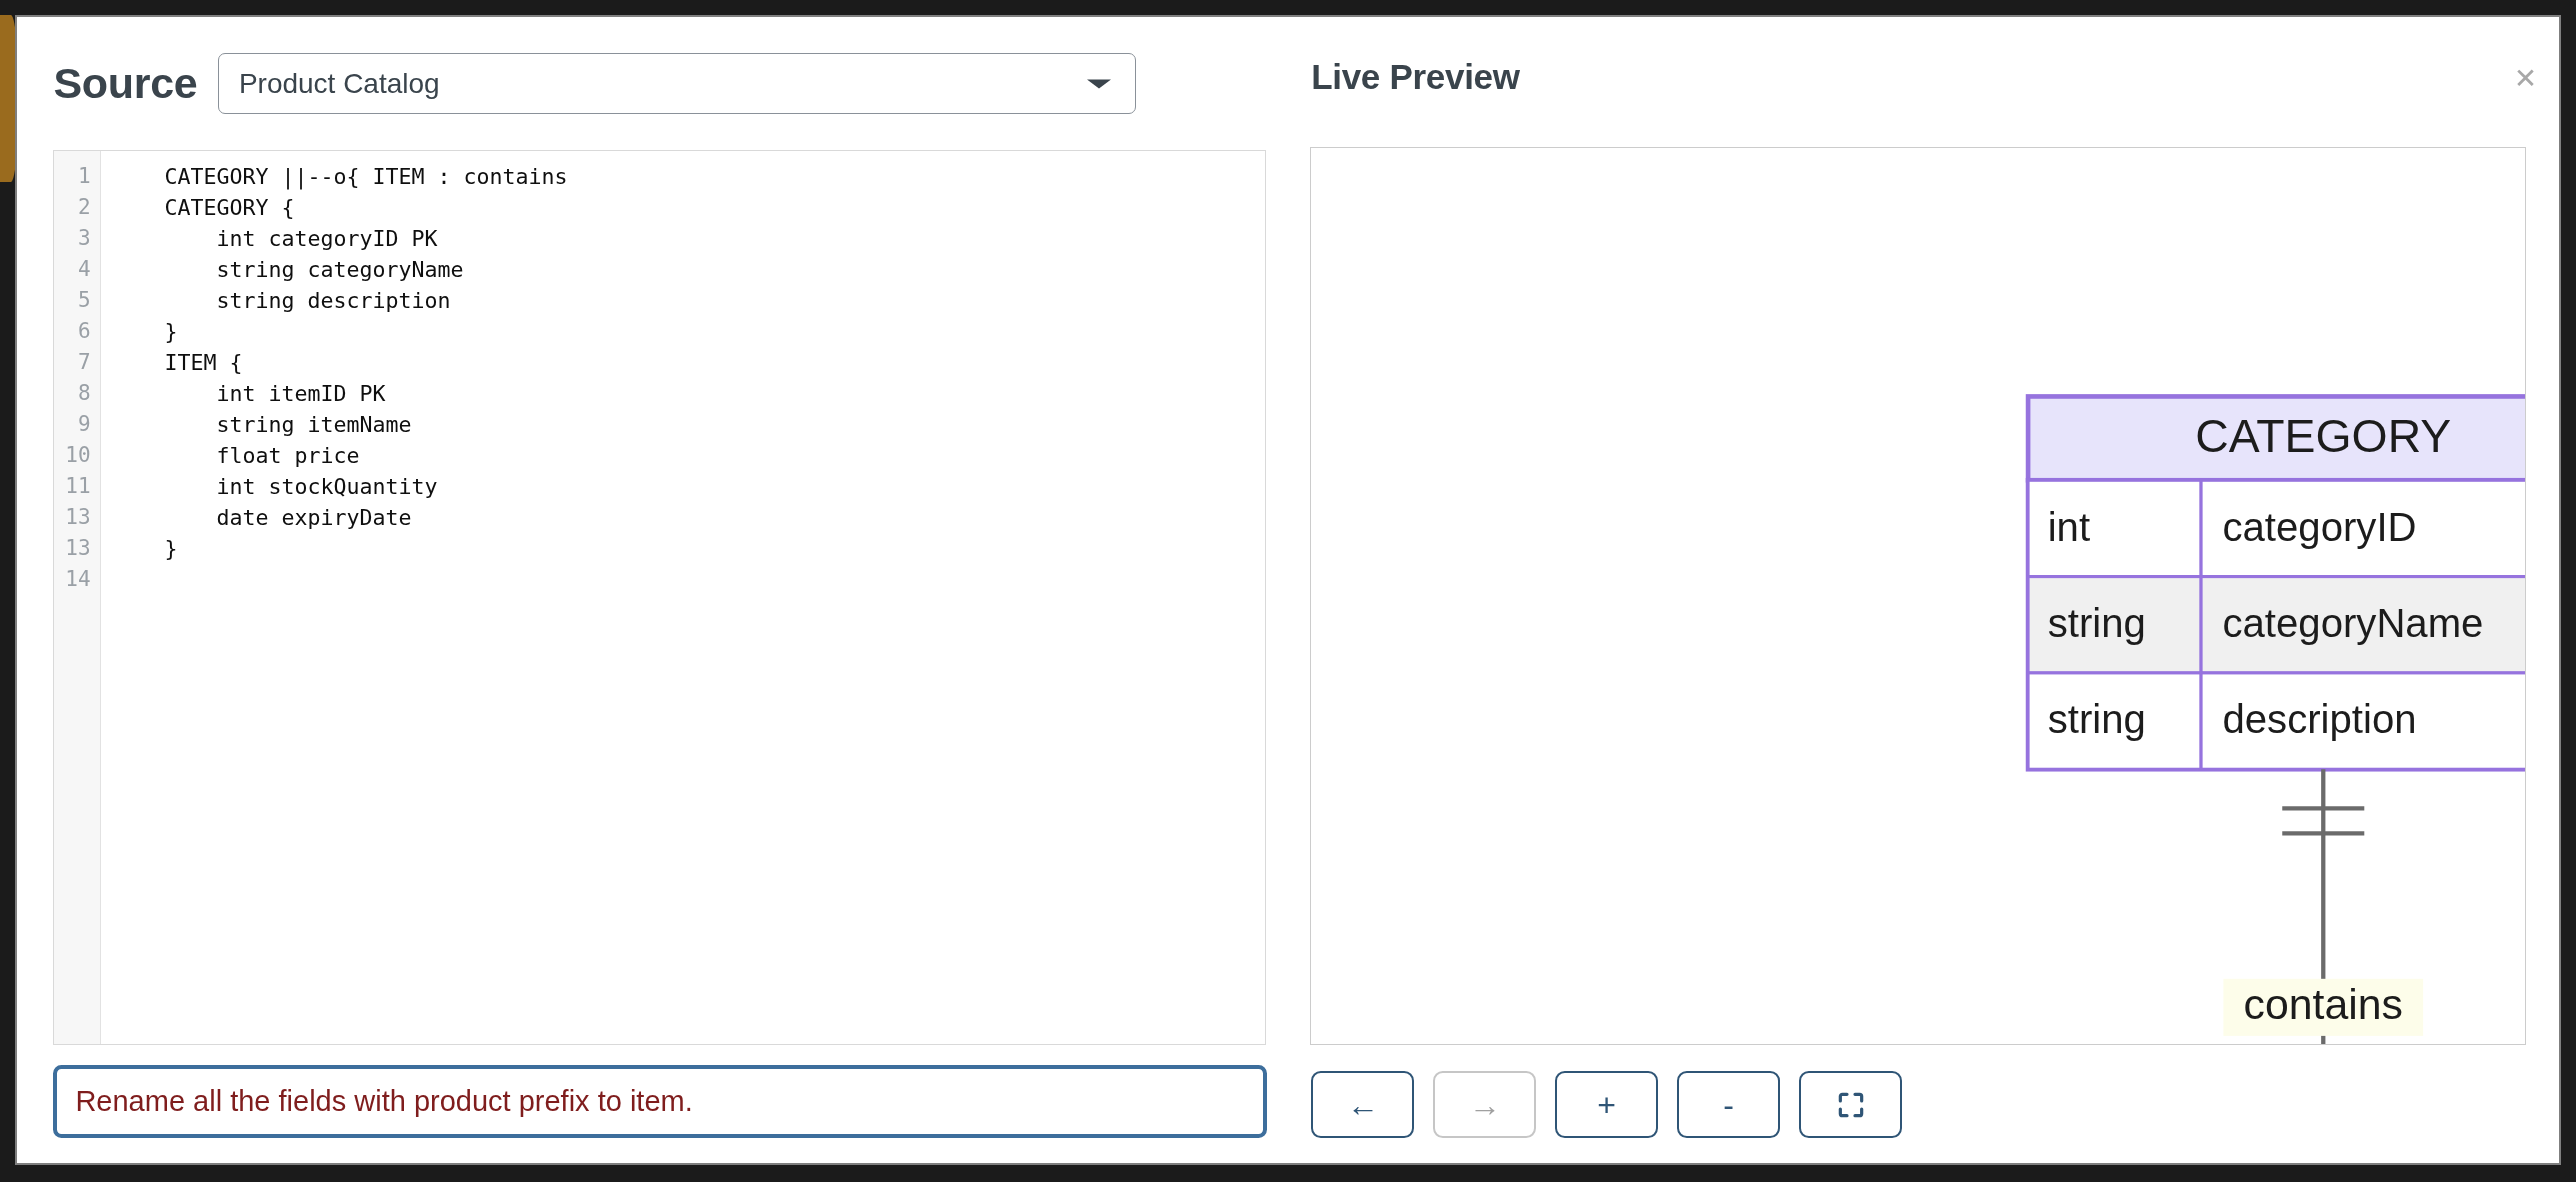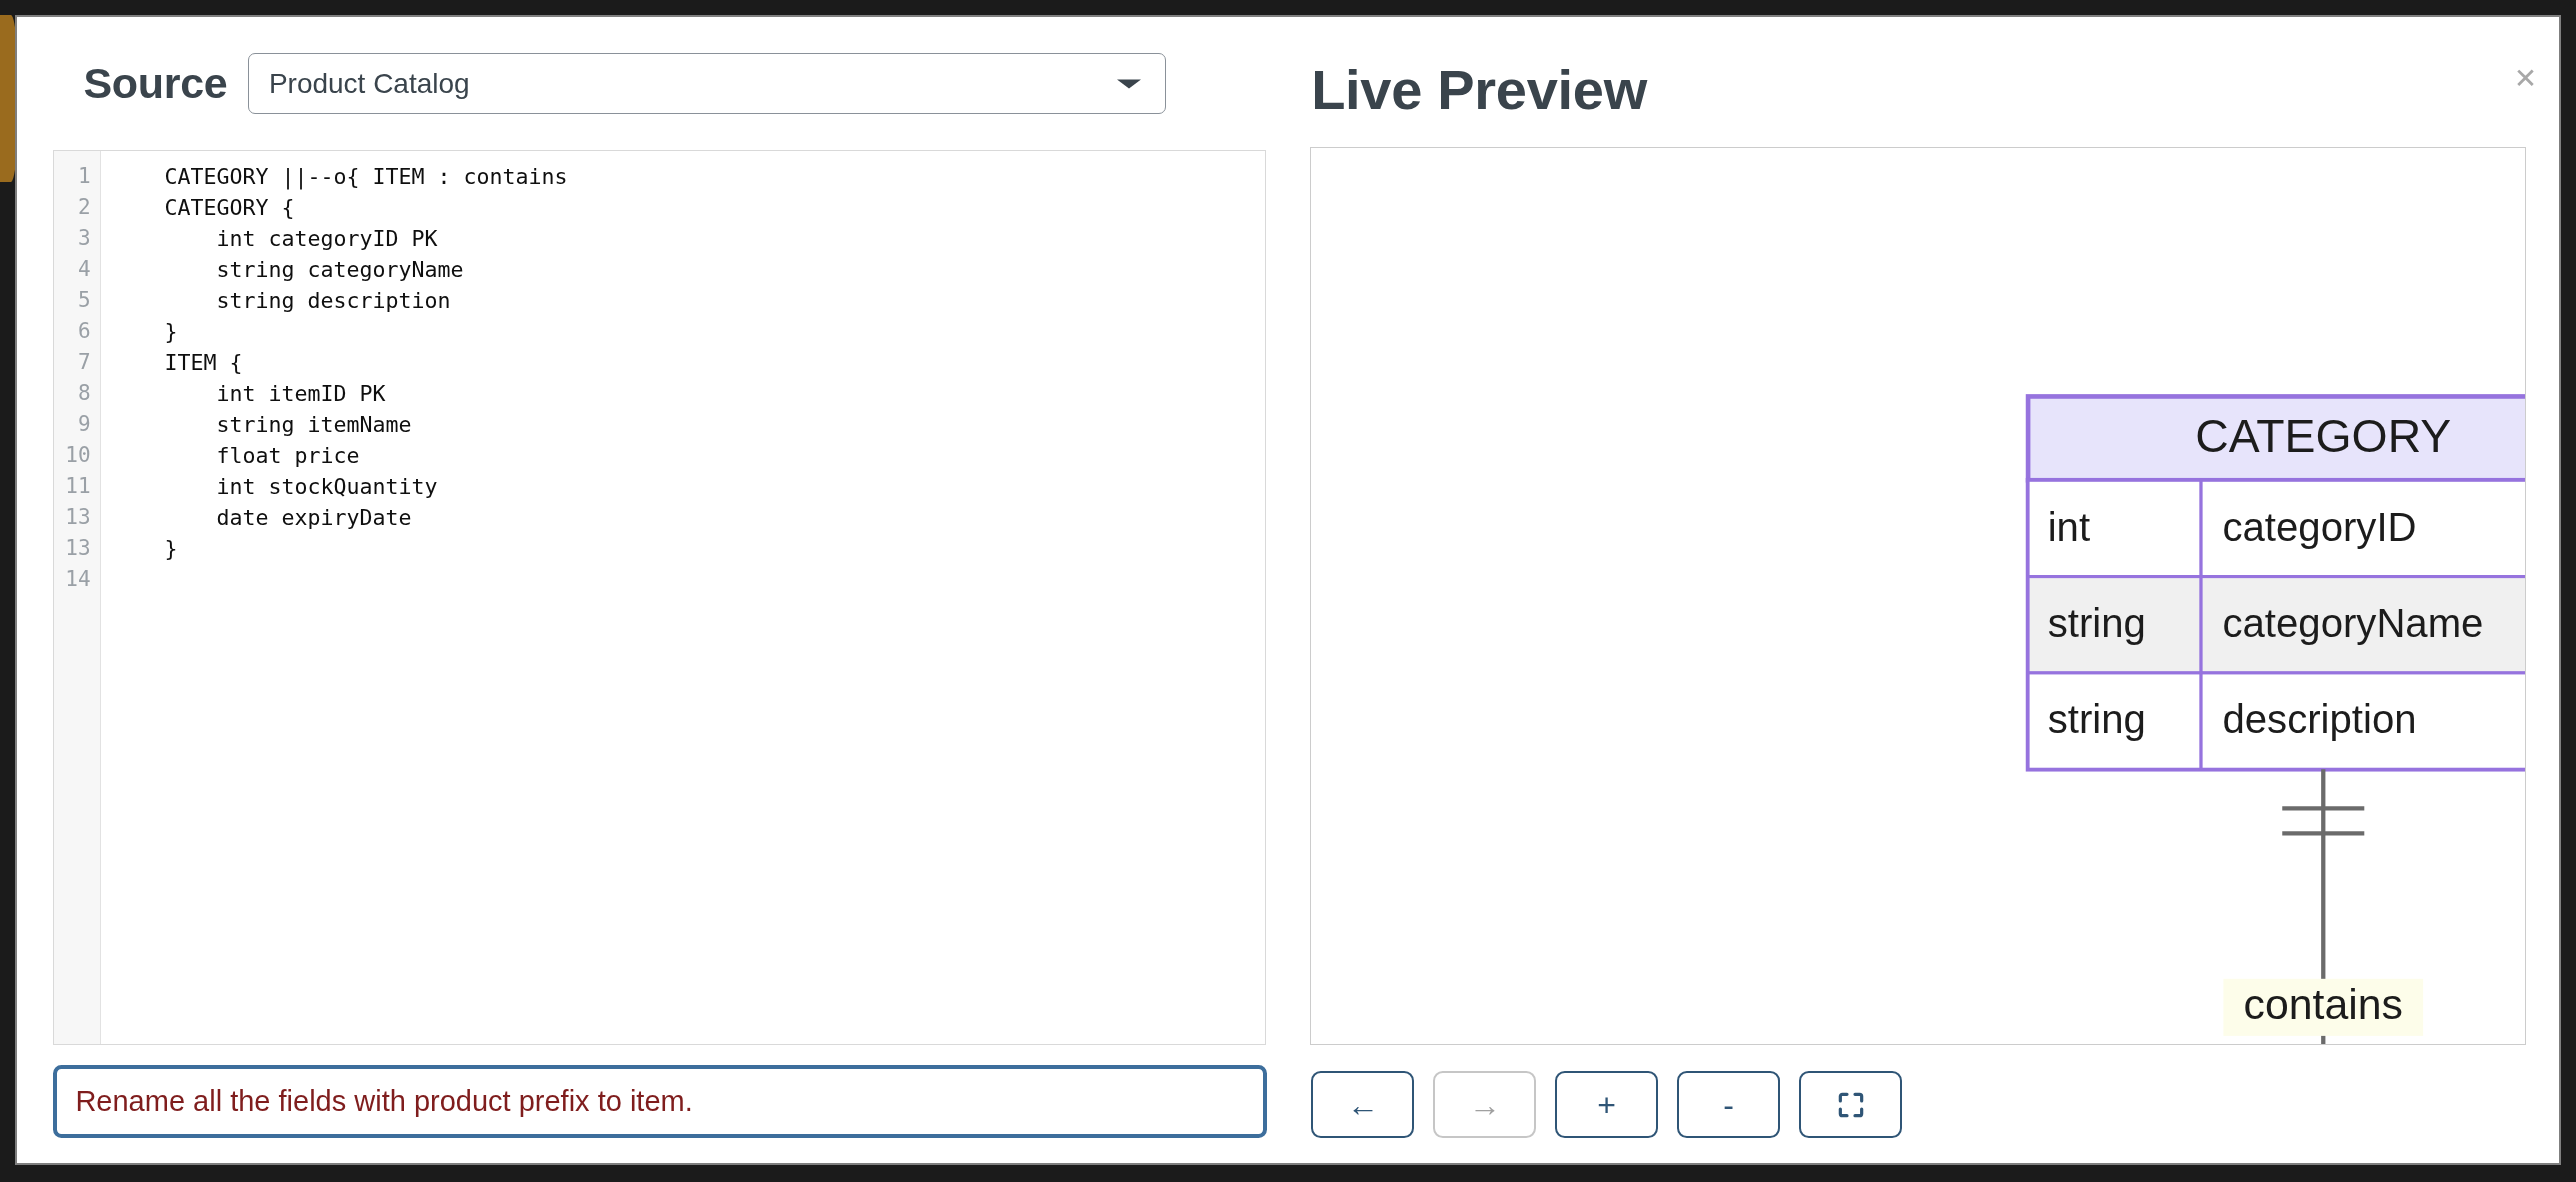--- a/index.html
+++ b/index.html
@@ -58,21 +58,20 @@
     position: absolute;
     left: 0; top: 0;
     width: 1284px; height: 100%;
   }
 
   .src-header {
     position: absolute;
     left: 36px; top: 36px;
     display: flex; align-items: center;
     gap: 21px;
-    margin-left: 30px;
   }
   .src-title {
     font-size: 43px;
     font-weight: bold;
     color: #3a444c;
     letter-spacing: -0.3px;
   }
   .diagram-select {
     width: 918px;
     height: 61px;
@@ -161,21 +160,21 @@
 
   
   .right-pane {
     position: absolute;
     left: 1284px; top: 0;
     width: 1262px; height: 100%;
   }
   .preview-title {
     position: absolute;
     left: 9.8px; top: 40px;
-    font-size: 56px;
+    font-size: 35px;
     font-weight: bold;
     color: #3a444c;
     letter-spacing: -0.3px;
   }
   .preview-frame {
     position: absolute;
     left: 8.4px; top: 130px;
     width: 1216px;
     height: 898px;
     border: 1.4px solid #cccccc;

